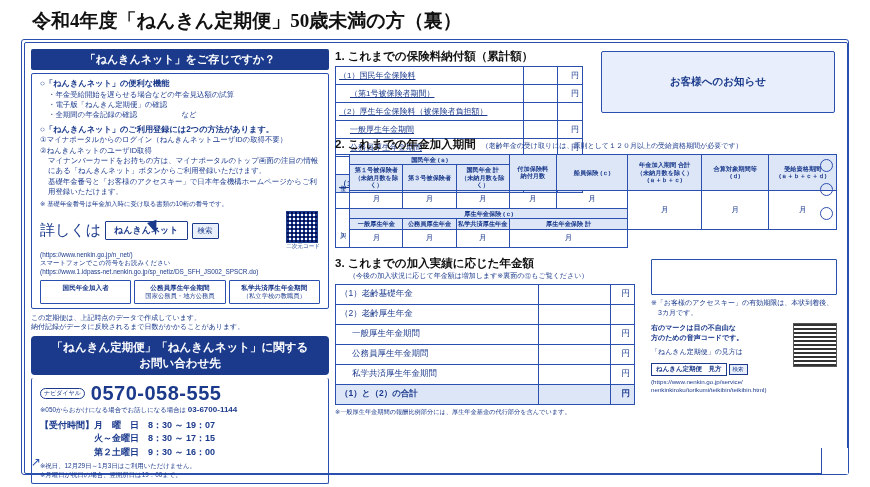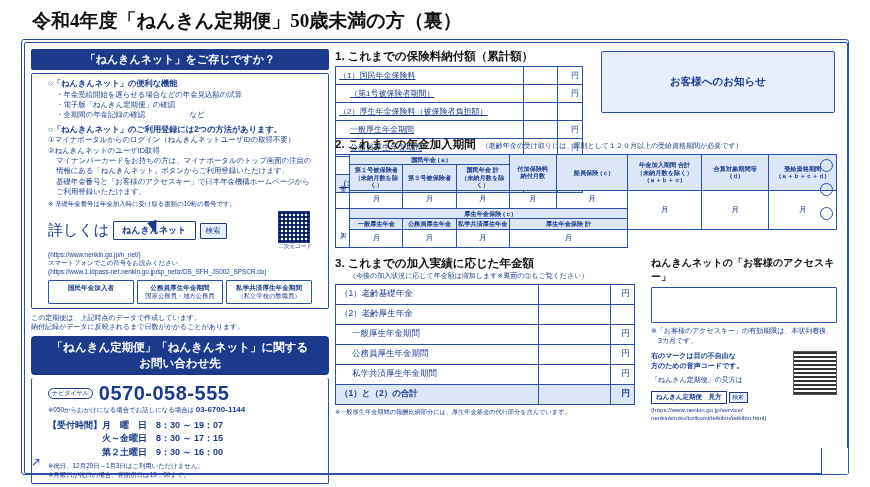--- a/index.html
+++ b/index.html
@@ -36,21 +36,21 @@
   .corner-arrow{
     position:absolute;left:6px;bottom:4px;color:#2b4fae;font-size:12px;
   }
 
   
   .leftcol{position:absolute;left:6px;top:6px;width:298px;}
   .hdr-blue{
     background:#1b3a8c;color:#ffffff;text-align:center;font-weight:bold;
     font-size:11px;padding:3px 0;border-radius:2px;
   }
-  .box-out{border:1.2px solid #2b4fae;border-radius:2px;padding:4px 16px;margin-top:3px;}
+  .box-out{border:1.2px solid #2b4fae;border-radius:2px;padding:4px 8px;margin-top:3px;}
   .t9{font-size:8.2px;line-height:1.42;}
   .t8{font-size:7.4px;line-height:1.4;}
   .bold{font-weight:bold;}
   .smallnote{font-size:6.4px;line-height:1.3;color:#1b3a8c;}
   .indent{padding-left:8px;}
 
   .search-row{display:flex;align-items:center;gap:4px;margin-top:3px;}
   .search-label{font-size:15px;font-weight:normal;}
   .search-box{
     border:1.4px solid #1b3a8c;background:#fff;font-size:9px;font-weight:bold;
@@ -388,21 +388,20 @@
           <tr class="sum">
             <td class="lab">（1）と（2）の合計</td>
             <td class="amt"></td>
             <td class="yen">円</td>
           </tr>
         </tbody>
           </table>
         <div class="footnote" style="margin-top:3px">※一般厚生年金期間の報酬比例部分には、厚生年金基金の代行部分を含んでいます。</div>
 
         <div class="acckey">
-          <div class="acckey-hdr">ねんきんネットの「お客様のアクセスキー」</div>
           <div style="border:1.2px solid #2b4fae;height:34px;margin-top:3px;border-radius:1px"></div>
           <div class="acckey-body" style="margin-top:3px;white-space:pre-line">※「お客様のアクセスキー」の有効期限は、本状到着後、
 　3カ月です。</div>
           <div style="display:flex;gap:6px;margin-top:4px;align-items:flex-start">
             <div style="flex:1">
               <div class="acckey-body bold" style="white-space:pre-line">右のマークは目の不自由な
 方のための音声コードです。</div>
               <div class="acckey-body" style="margin-top:3px">「ねんきん定期便」の見方は</div>
               <div class="mini-search">
                 <span class="mini-box">ねんきん定期便　見方</span>

